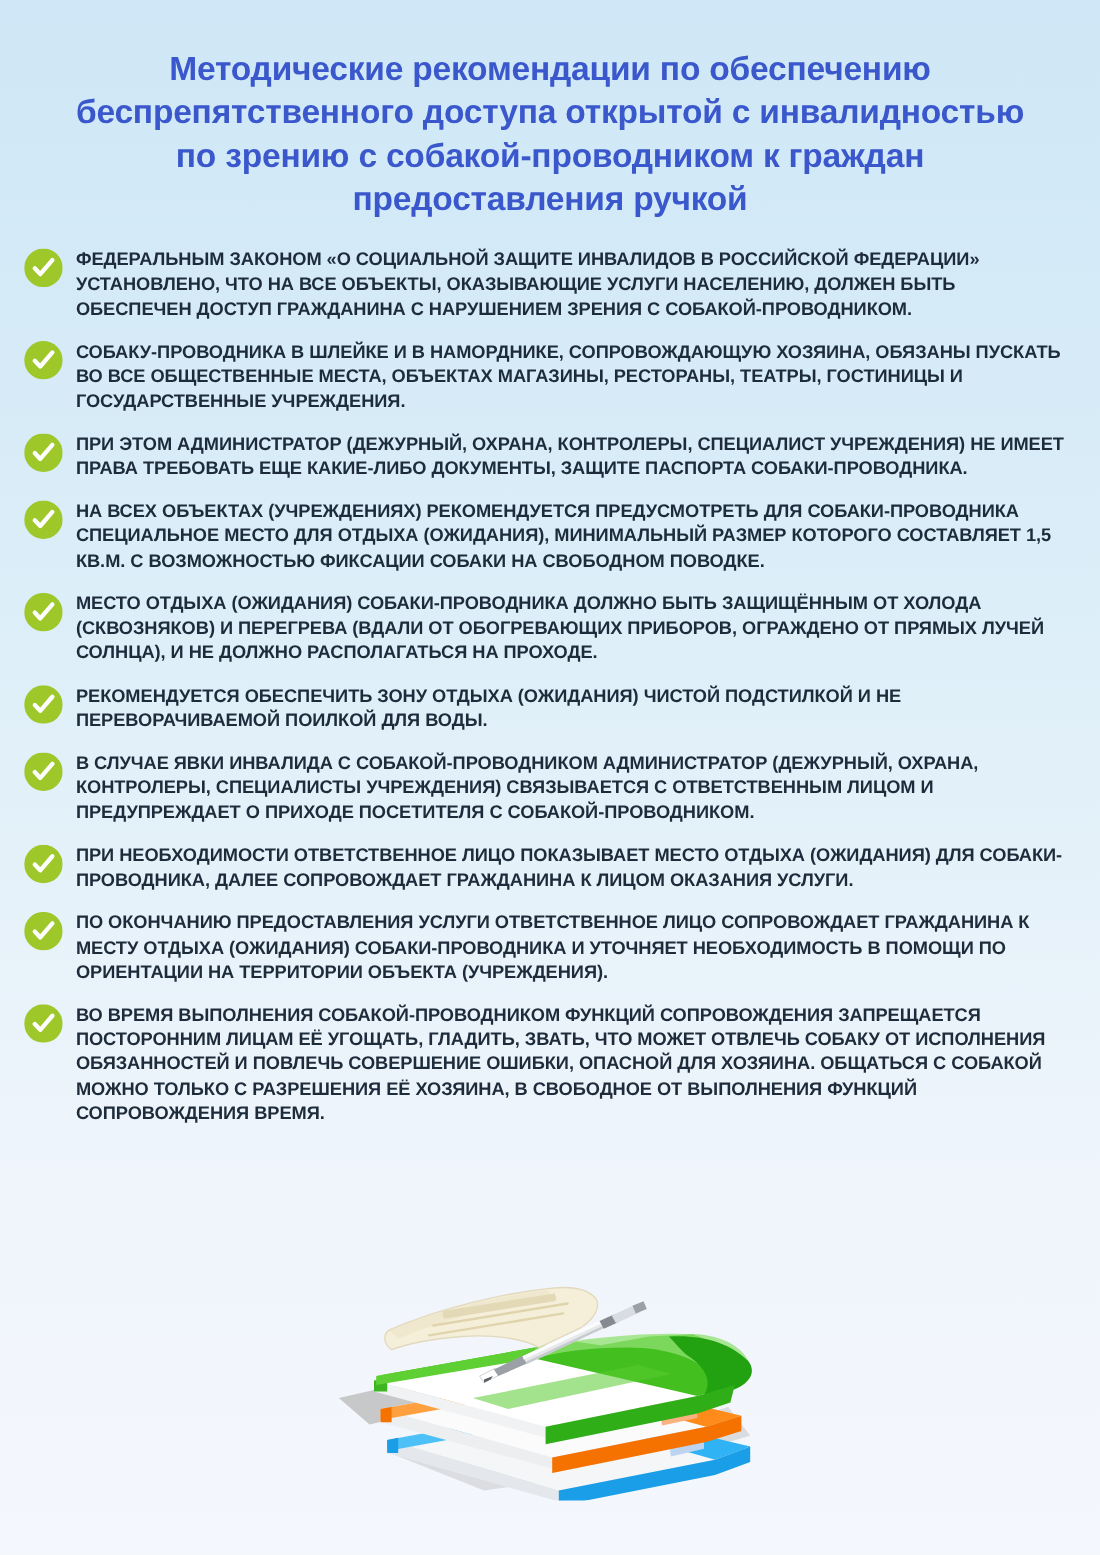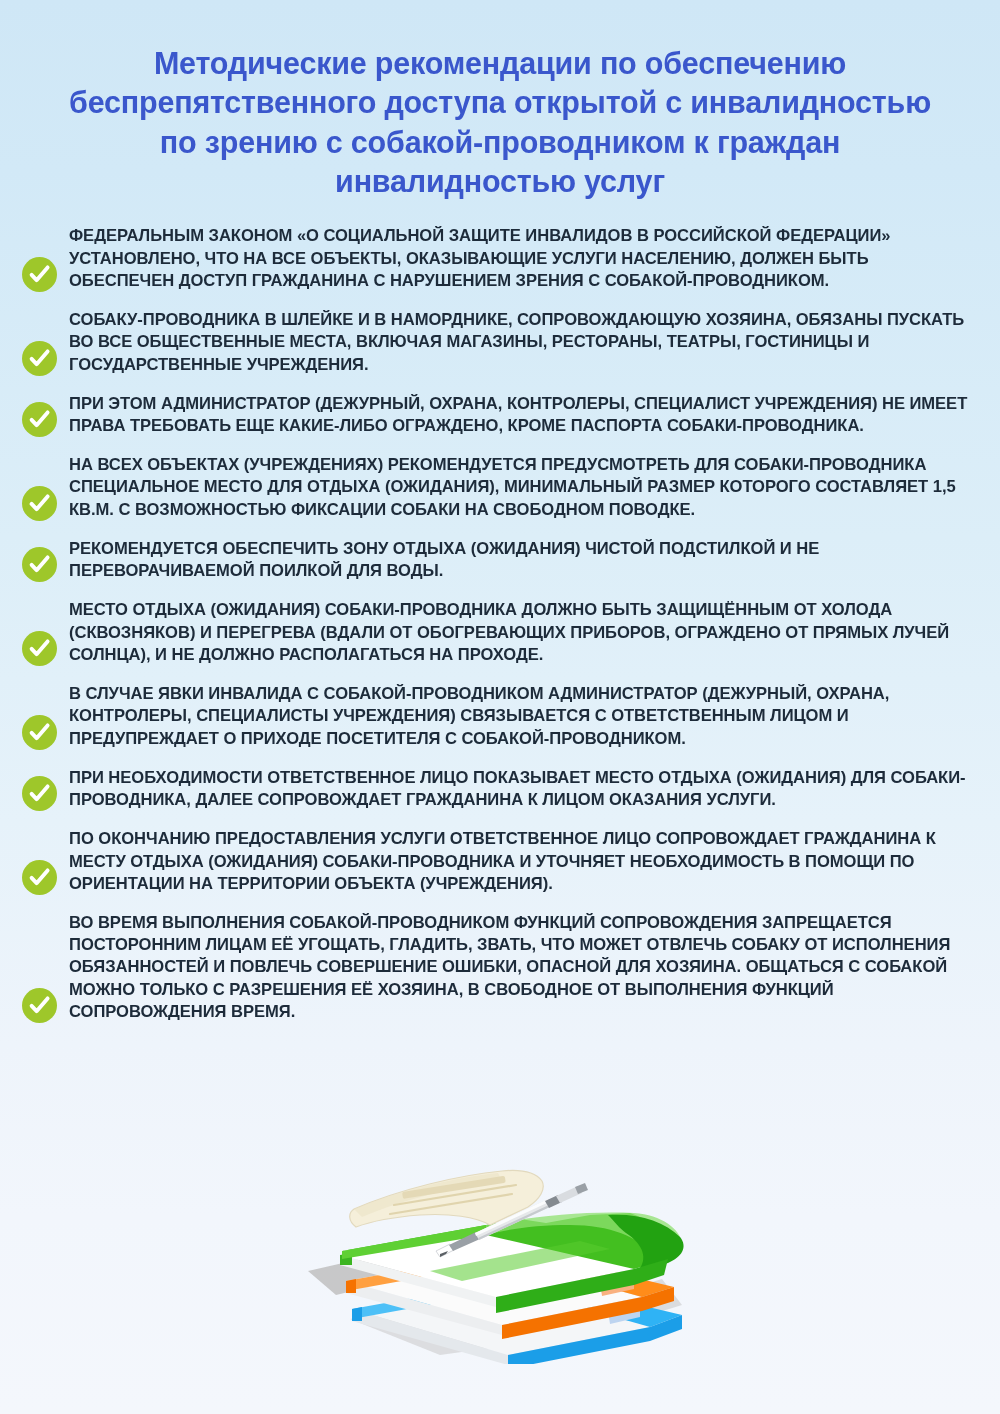--- a/index.html
+++ b/index.html
@@ -50,21 +50,21 @@
 
   
   .bullets {
     margin-top: 24px;
     padding: 0 22px 0 22px;
     flex: 0 0 auto;
   }
 
   .bullet-row {
     display: flex;
-    align-items: flex-end;
+    align-items: flex-start;
     margin-bottom: 17px;
   }
 
   .check-icon {
     flex: 0 0 auto;
     width: 35px;
     height: 35px;
     margin-top: 1px;
     margin-right: 12px;
   }
@@ -104,21 +104,21 @@
 </head>
 <body>
 
 <div class="poster">
 
   <div class="title-block">
     <h1 class="poster-title">
       <span class="tline">Методические рекомендации по обеспечению</span>
       <span class="tline">беспрепятственного доступа открытой с инвалидностью</span>
       <span class="tline">по зрению с собакой-проводником к граждан</span>
-      <span class="tline">инвалидностью услуг</span>
+      <span class="tline">предоставления ручкой</span>
     </h1>
   </div>
 
   <div class="bullets">
 
     <div class="bullet-row">
       <span class="check-icon">
         <svg viewBox="0 0 35 35" aria-hidden="true">
           <circle cx="17.5" cy="17.5" r="17.5" fill="#9ec72a"></circle>
           <path d="M9.6 17.9 L14.6 23.2 L25.6 10.4" fill="none" stroke="#ffffff" stroke-width="3.9" stroke-linecap="round" stroke-linejoin="round"></path>
@@ -127,61 +127,61 @@
       <p class="bullet-text">ФЕДЕРАЛЬНЫМ ЗАКОНОМ «О СОЦИАЛЬНОЙ ЗАЩИТЕ ИНВАЛИДОВ В РОССИЙСКОЙ ФЕДЕРАЦИИ» УСТАНОВЛЕНО, ЧТО НА ВСЕ ОБЪЕКТЫ, ОКАЗЫВАЮЩИЕ УСЛУГИ НАСЕЛЕНИЮ, ДОЛЖЕН БЫТЬ ОБЕСПЕЧЕН ДОСТУП ГРАЖДАНИНА С НАРУШЕНИЕМ ЗРЕНИЯ С СОБАКОЙ-ПРОВОДНИКОМ.</p>
     </div>
 
     <div class="bullet-row">
       <span class="check-icon">
         <svg viewBox="0 0 35 35" aria-hidden="true">
           <circle cx="17.5" cy="17.5" r="17.5" fill="#9ec72a"></circle>
           <path d="M9.6 17.9 L14.6 23.2 L25.6 10.4" fill="none" stroke="#ffffff" stroke-width="3.9" stroke-linecap="round" stroke-linejoin="round"></path>
         </svg>
       </span>
-      <p class="bullet-text">СОБАКУ-ПРОВОДНИКА В ШЛЕЙКЕ И В НАМОРДНИКЕ, СОПРОВОЖДАЮЩУЮ ХОЗЯИНА, ОБЯЗАНЫ ПУСКАТЬ ВО ВСЕ ОБЩЕСТВЕННЫЕ МЕСТА, ВКЛЮЧАЯ МАГАЗИНЫ, РЕСТОРАНЫ, ТЕАТРЫ, ГОСТИНИЦЫ И ГОСУДАРСТВЕННЫЕ УЧРЕЖДЕНИЯ.</p>
-    </div>
-
-    <div class="bullet-row">
-      <span class="check-icon">
-        <svg viewBox="0 0 35 35" aria-hidden="true">
-          <circle cx="17.5" cy="17.5" r="17.5" fill="#9ec72a"></circle>
-          <path d="M9.6 17.9 L14.6 23.2 L25.6 10.4" fill="none" stroke="#ffffff" stroke-width="3.9" stroke-linecap="round" stroke-linejoin="round"></path>
-        </svg>
-      </span>
-      <p class="bullet-text">ПРИ ЭТОМ АДМИНИСТРАТОР (ДЕЖУРНЫЙ, ОХРАНА, КОНТРОЛЕРЫ, СПЕЦИАЛИСТ УЧРЕЖДЕНИЯ) НЕ ИМЕЕТ ПРАВА ТРЕБОВАТЬ ЕЩЕ КАКИЕ-ЛИБО ОГРАЖДЕНО, КРОМЕ ПАСПОРТА СОБАКИ-ПРОВОДНИКА.</p>
+      <p class="bullet-text">СОБАКУ-ПРОВОДНИКА В ШЛЕЙКЕ И В НАМОРДНИКЕ, СОПРОВОЖДАЮЩУЮ ХОЗЯИНА, ОБЯЗАНЫ ПУСКАТЬ ВО ВСЕ ОБЩЕСТВЕННЫЕ МЕСТА, ОБЪЕКТАХ МАГАЗИНЫ, РЕСТОРАНЫ, ТЕАТРЫ, ГОСТИНИЦЫ И ГОСУДАРСТВЕННЫЕ УЧРЕЖДЕНИЯ.</p>
+    </div>
+
+    <div class="bullet-row">
+      <span class="check-icon">
+        <svg viewBox="0 0 35 35" aria-hidden="true">
+          <circle cx="17.5" cy="17.5" r="17.5" fill="#9ec72a"></circle>
+          <path d="M9.6 17.9 L14.6 23.2 L25.6 10.4" fill="none" stroke="#ffffff" stroke-width="3.9" stroke-linecap="round" stroke-linejoin="round"></path>
+        </svg>
+      </span>
+      <p class="bullet-text">ПРИ ЭТОМ АДМИНИСТРАТОР (ДЕЖУРНЫЙ, ОХРАНА, КОНТРОЛЕРЫ, СПЕЦИАЛИСТ УЧРЕЖДЕНИЯ) НЕ ИМЕЕТ ПРАВА ТРЕБОВАТЬ ЕЩЕ КАКИЕ-ЛИБО ДОКУМЕНТЫ, ЗАЩИТЕ ПАСПОРТА СОБАКИ-ПРОВОДНИКА.</p>
     </div>
 
     <div class="bullet-row">
       <span class="check-icon">
         <svg viewBox="0 0 35 35" aria-hidden="true">
           <circle cx="17.5" cy="17.5" r="17.5" fill="#9ec72a"></circle>
           <path d="M9.6 17.9 L14.6 23.2 L25.6 10.4" fill="none" stroke="#ffffff" stroke-width="3.9" stroke-linecap="round" stroke-linejoin="round"></path>
         </svg>
       </span>
       <p class="bullet-text">НА ВСЕХ ОБЪЕКТАХ (УЧРЕЖДЕНИЯХ) РЕКОМЕНДУЕТСЯ ПРЕДУСМОТРЕТЬ ДЛЯ СОБАКИ-ПРОВОДНИКА СПЕЦИАЛЬНОЕ МЕСТО ДЛЯ ОТДЫХА (ОЖИДАНИЯ), МИНИМАЛЬНЫЙ РАЗМЕР КОТОРОГО СОСТАВЛЯЕТ 1,5 КВ.М. С ВОЗМОЖНОСТЬЮ ФИКСАЦИИ СОБАКИ НА СВОБОДНОМ ПОВОДКЕ.</p>
     </div>
 
     <div class="bullet-row">
       <span class="check-icon">
         <svg viewBox="0 0 35 35" aria-hidden="true">
           <circle cx="17.5" cy="17.5" r="17.5" fill="#9ec72a"></circle>
           <path d="M9.6 17.9 L14.6 23.2 L25.6 10.4" fill="none" stroke="#ffffff" stroke-width="3.9" stroke-linecap="round" stroke-linejoin="round"></path>
         </svg>
       </span>
+      <p class="bullet-text">МЕСТО ОТДЫХА (ОЖИДАНИЯ) СОБАКИ-ПРОВОДНИКА ДОЛЖНО БЫТЬ ЗАЩИЩЁННЫМ ОТ ХОЛОДА (СКВОЗНЯКОВ) И ПЕРЕГРЕВА (ВДАЛИ ОТ ОБОГРЕВАЮЩИХ ПРИБОРОВ, ОГРАЖДЕНО ОТ ПРЯМЫХ ЛУЧЕЙ СОЛНЦА), И НЕ ДОЛЖНО РАСПОЛАГАТЬСЯ НА ПРОХОДЕ.</p>
+    </div>
+
+    <div class="bullet-row">
+      <span class="check-icon">
+        <svg viewBox="0 0 35 35" aria-hidden="true">
+          <circle cx="17.5" cy="17.5" r="17.5" fill="#9ec72a"></circle>
+          <path d="M9.6 17.9 L14.6 23.2 L25.6 10.4" fill="none" stroke="#ffffff" stroke-width="3.9" stroke-linecap="round" stroke-linejoin="round"></path>
+        </svg>
+      </span>
       <p class="bullet-text">РЕКОМЕНДУЕТСЯ ОБЕСПЕЧИТЬ ЗОНУ ОТДЫХА (ОЖИДАНИЯ) ЧИСТОЙ ПОДСТИЛКОЙ И НЕ ПЕРЕВОРАЧИВАЕМОЙ ПОИЛКОЙ ДЛЯ ВОДЫ.</p>
-    </div>
-
-    <div class="bullet-row">
-      <span class="check-icon">
-        <svg viewBox="0 0 35 35" aria-hidden="true">
-          <circle cx="17.5" cy="17.5" r="17.5" fill="#9ec72a"></circle>
-          <path d="M9.6 17.9 L14.6 23.2 L25.6 10.4" fill="none" stroke="#ffffff" stroke-width="3.9" stroke-linecap="round" stroke-linejoin="round"></path>
-        </svg>
-      </span>
-      <p class="bullet-text">МЕСТО ОТДЫХА (ОЖИДАНИЯ) СОБАКИ-ПРОВОДНИКА ДОЛЖНО БЫТЬ ЗАЩИЩЁННЫМ ОТ ХОЛОДА (СКВОЗНЯКОВ) И ПЕРЕГРЕВА (ВДАЛИ ОТ ОБОГРЕВАЮЩИХ ПРИБОРОВ, ОГРАЖДЕНО ОТ ПРЯМЫХ ЛУЧЕЙ СОЛНЦА), И НЕ ДОЛЖНО РАСПОЛАГАТЬСЯ НА ПРОХОДЕ.</p>
     </div>
 
     <div class="bullet-row">
       <span class="check-icon">
         <svg viewBox="0 0 35 35" aria-hidden="true">
           <circle cx="17.5" cy="17.5" r="17.5" fill="#9ec72a"></circle>
           <path d="M9.6 17.9 L14.6 23.2 L25.6 10.4" fill="none" stroke="#ffffff" stroke-width="3.9" stroke-linecap="round" stroke-linejoin="round"></path>
         </svg>
       </span>
       <p class="bullet-text">В СЛУЧАЕ ЯВКИ ИНВАЛИДА С СОБАКОЙ-ПРОВОДНИКОМ АДМИНИСТРАТОР (ДЕЖУРНЫЙ, ОХРАНА, КОНТРОЛЕРЫ, СПЕЦИАЛИСТЫ УЧРЕЖДЕНИЯ) СВЯЗЫВАЕТСЯ С ОТВЕТСТВЕННЫМ ЛИЦОМ И ПРЕДУПРЕЖДАЕТ О ПРИХОДЕ ПОСЕТИТЕЛЯ С СОБАКОЙ-ПРОВОДНИКОМ.</p>

